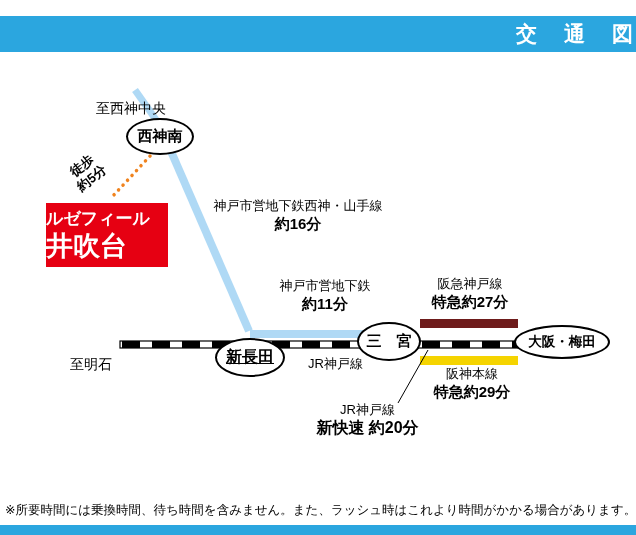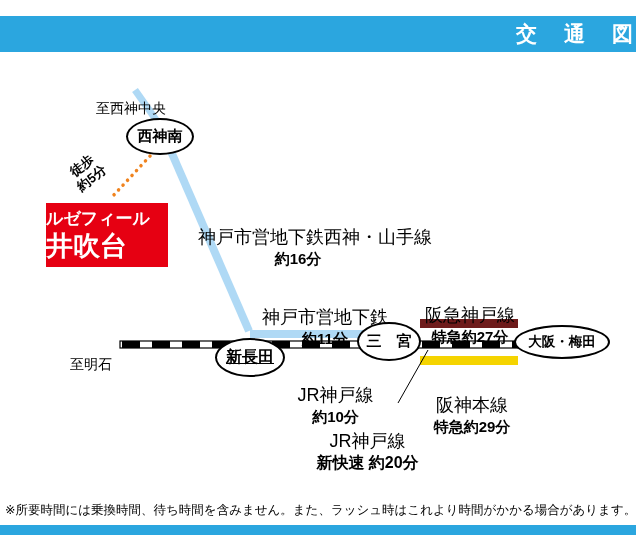--- a/index.html
+++ b/index.html
@@ -8,21 +8,21 @@
   svg.lines{position:absolute;left:0;top:0;z-index:1;}
   .bar{position:absolute;left:0;width:636px;z-index:4;}
   .header{top:16px;height:36px;display:flex;align-items:center;justify-content:flex-end;}
   .header .t{color:#fff;font-weight:bold;font-size:21px;letter-spacing:3px;}
   .footer{bottom:0;height:10px;}
   .station{position:absolute;background:#fff;border:2.5px solid #000;border-radius:50%;
            display:flex;align-items:center;justify-content:center;font-weight:bold;z-index:3;
            box-sizing:border-box;white-space:nowrap;}
   .lbl{position:absolute;color:#000;z-index:2;white-space:nowrap;}
   .c{text-align:center;}
-  .s13{font-size:18px;line-height:1.25;margin-top:28px;}
+  .s13{font-size:13px;line-height:1.25;}
   .s14{font-size:14px;}
   .b15{font-size:15px;font-weight:bold;line-height:1.3;}
   .b16{font-size:16px;font-weight:bold;line-height:1.3;}
   .walk{transform:rotate(-38deg);transform-origin:center center;font-weight:bold;font-size:13px;line-height:1.25;}
   .prop{position:absolute;left:46px;top:203px;width:122px;height:64px;color:#fff;z-index:3;
         display:flex;flex-direction:column;justify-content:center;padding-left:0;box-sizing:border-box;}
   .prop .p1{font-size:17px;font-weight:bold;line-height:1.3;}
   .prop .p2{font-size:27px;font-weight:bold;line-height:1.2;}
   .note{position:absolute;left:5px;top:502px;font-size:12.5px;z-index:2;white-space:nowrap;color:#000;}
 </style>
@@ -87,21 +87,20 @@
   <div class="lbl s14" style="left:70px;top:334px;margin-top:22px;">至明石</div>
 
   <div class="station" style="left:215px;top:338px;width:70px;height:39px;font-size:16px;text-decoration:underline;">新長田</div>
 
   <div class="station" style="left:514px;top:325px;width:96px;height:34px;font-size:13.5px;">大阪・梅田</div>
 
   <div class="station" style="left:357px;top:322px;width:64px;height:39px;font-size:15px;">三　宮</div>
 
   <div class="lbl c" style="left:288px;top:356px;width:95px;">
     <div class="s13">JR神戸線</div>
-    <div class="b15">約10分</div>
   </div>
 
   <div class="lbl c" style="left:420px;top:366px;width:104px;">
     <div class="s13">阪神本線</div>
     <div class="b15">特急約29分</div>
   </div>
 
   <div class="lbl c" style="left:300px;top:402px;width:135px;">
     <div class="s13">JR神戸線</div>
     <div class="b16">新快速 約20分</div>

